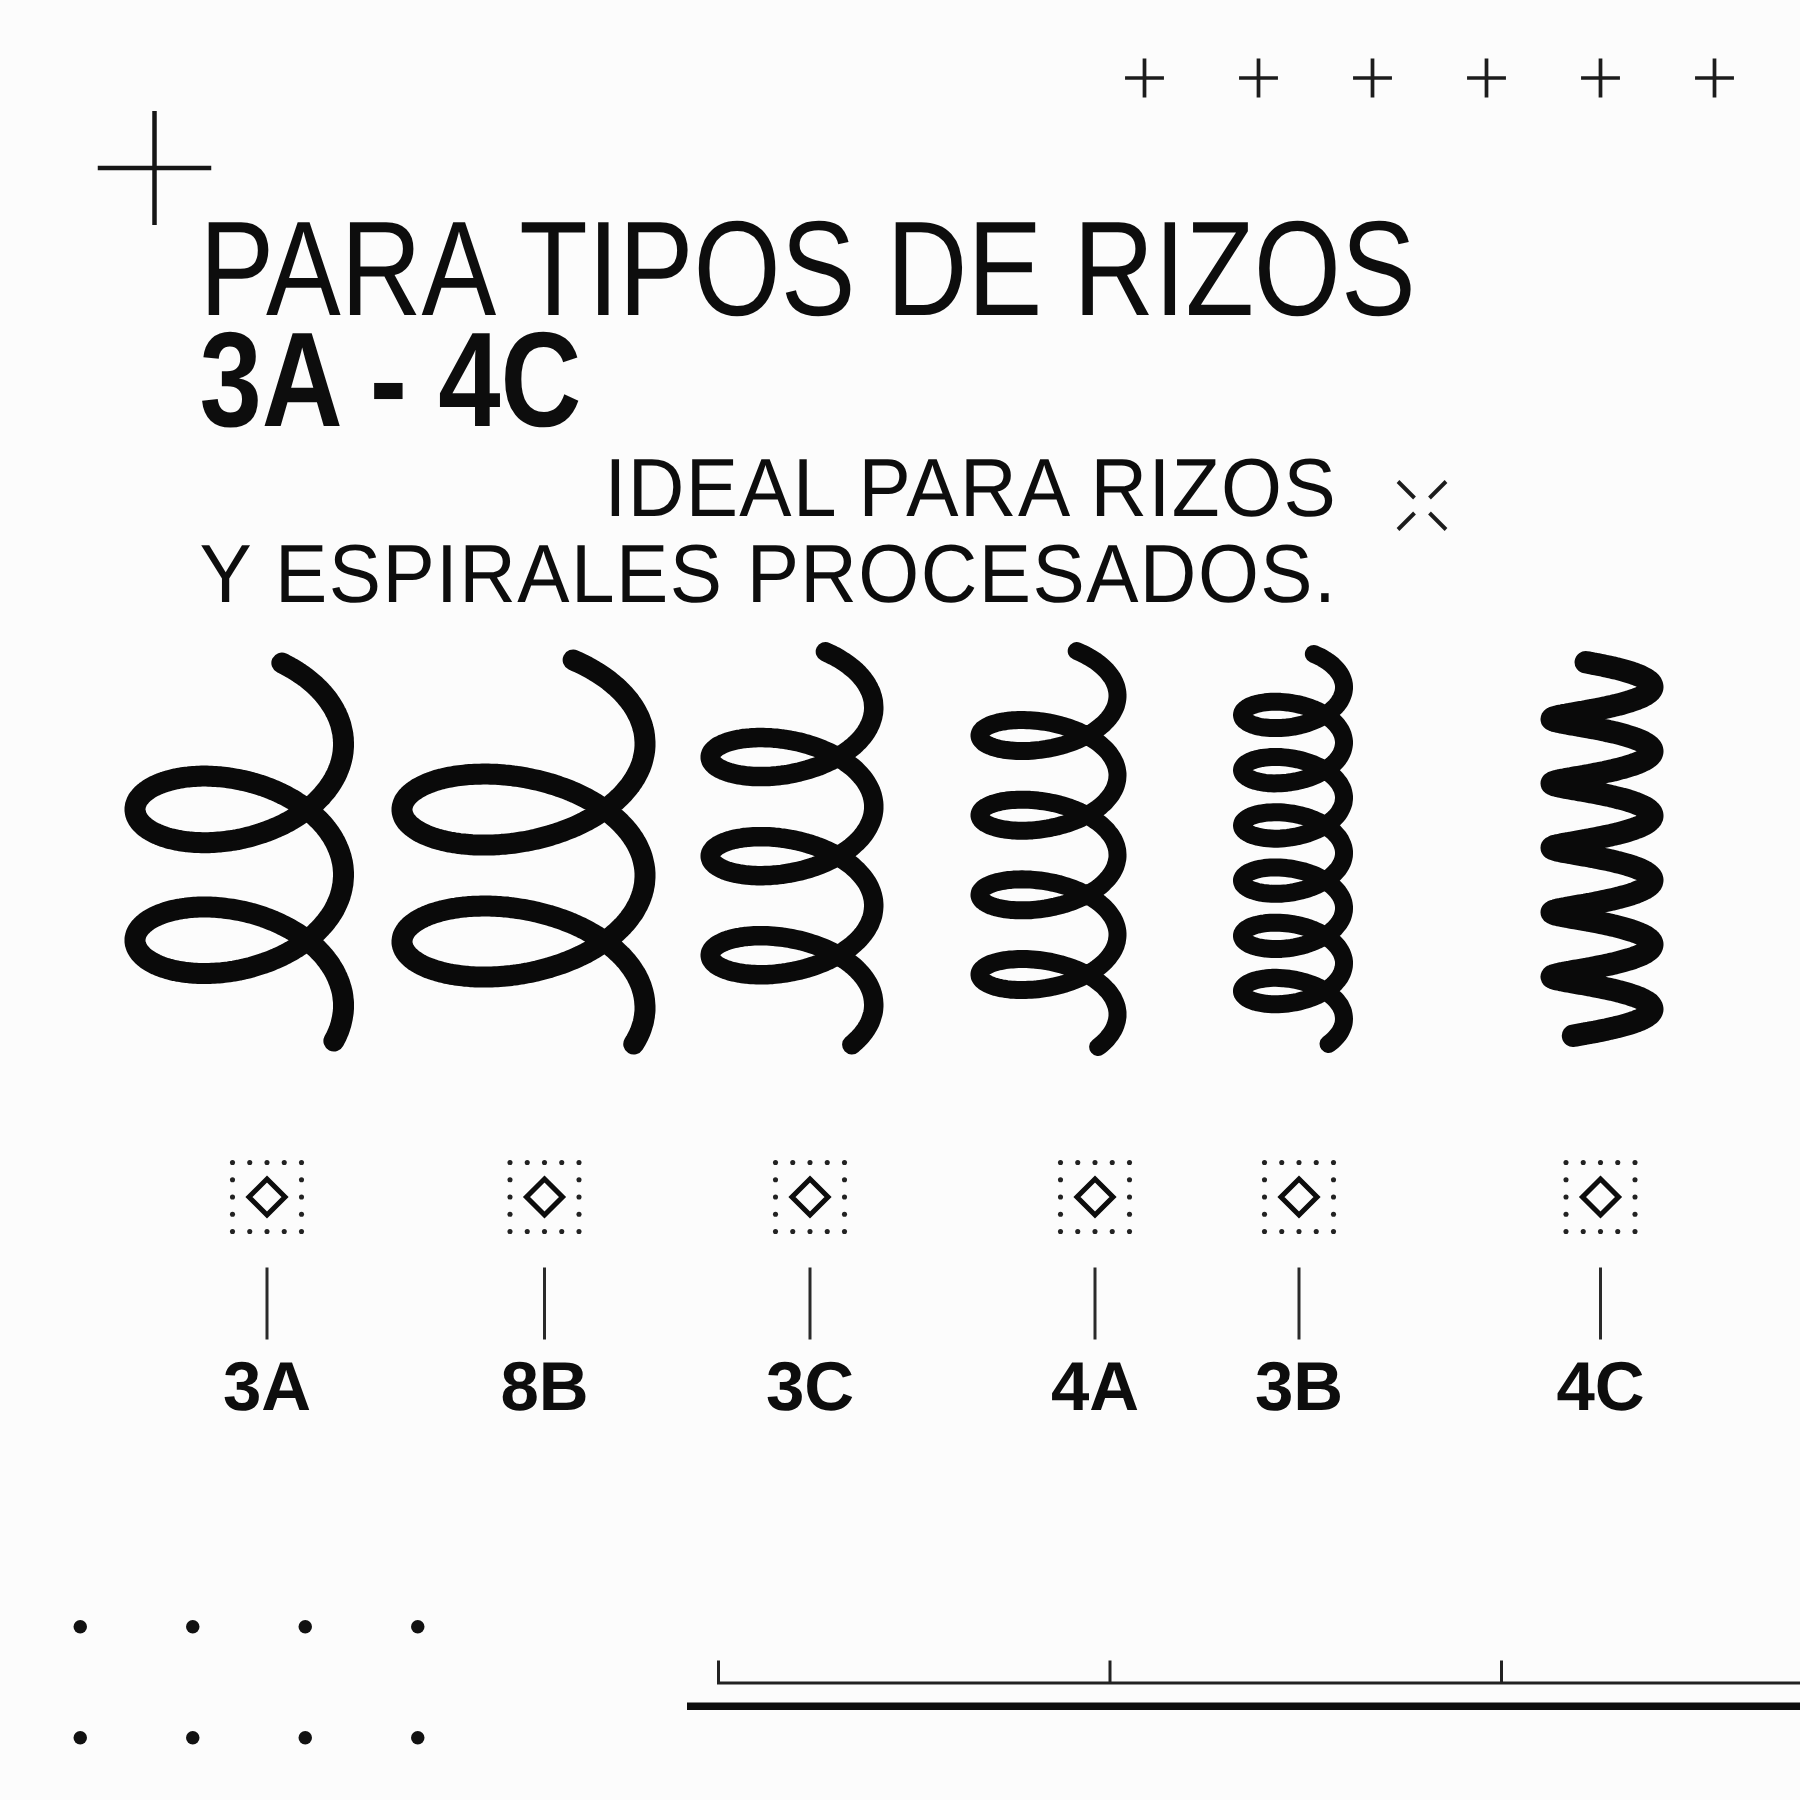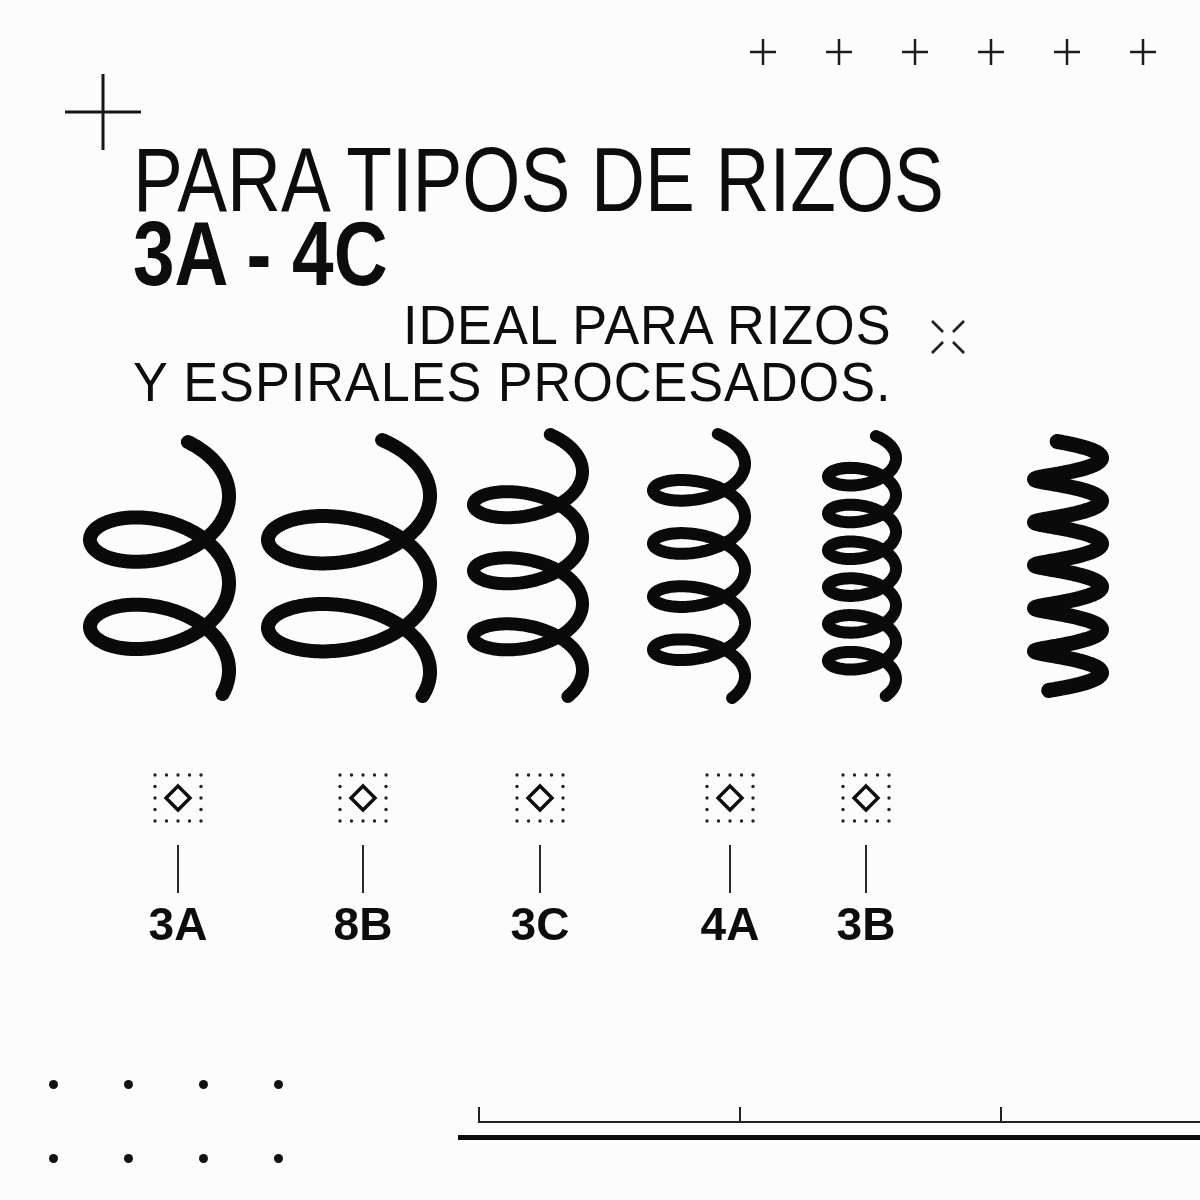--- a/index.html
+++ b/index.html
@@ -171,20 +171,27 @@
     <div class="tick"></div>
     <div class="type-label">4A</div>
   </div>
   <div class="col" style="left:806px">
     <svg class="marker" viewBox="0 0 52 52">
         <use href="#marker-shape"></use>
       </svg>
     <div class="tick"></div>
     <div class="type-label">3B</div>
   </div>
+  <div class="col" style="left:1007px">
+    <svg class="marker" viewBox="0 0 52 52">
+        <use href="#marker-shape"></use>
+      </svg>
+    <div class="tick"></div>
+    <div class="type-label">4C</div>
+  </div>
 
   <div>
     <div class="dot" style="left:49px;top:1080px"></div>
     <div class="dot" style="left:124px;top:1080px"></div>
     <div class="dot" style="left:199px;top:1080px"></div>
     <div class="dot" style="left:274px;top:1080px"></div>
     <div class="dot" style="left:49px;top:1154px"></div>
     <div class="dot" style="left:124px;top:1154px"></div>
     <div class="dot" style="left:199px;top:1154px"></div>
     <div class="dot" style="left:274px;top:1154px"></div>

